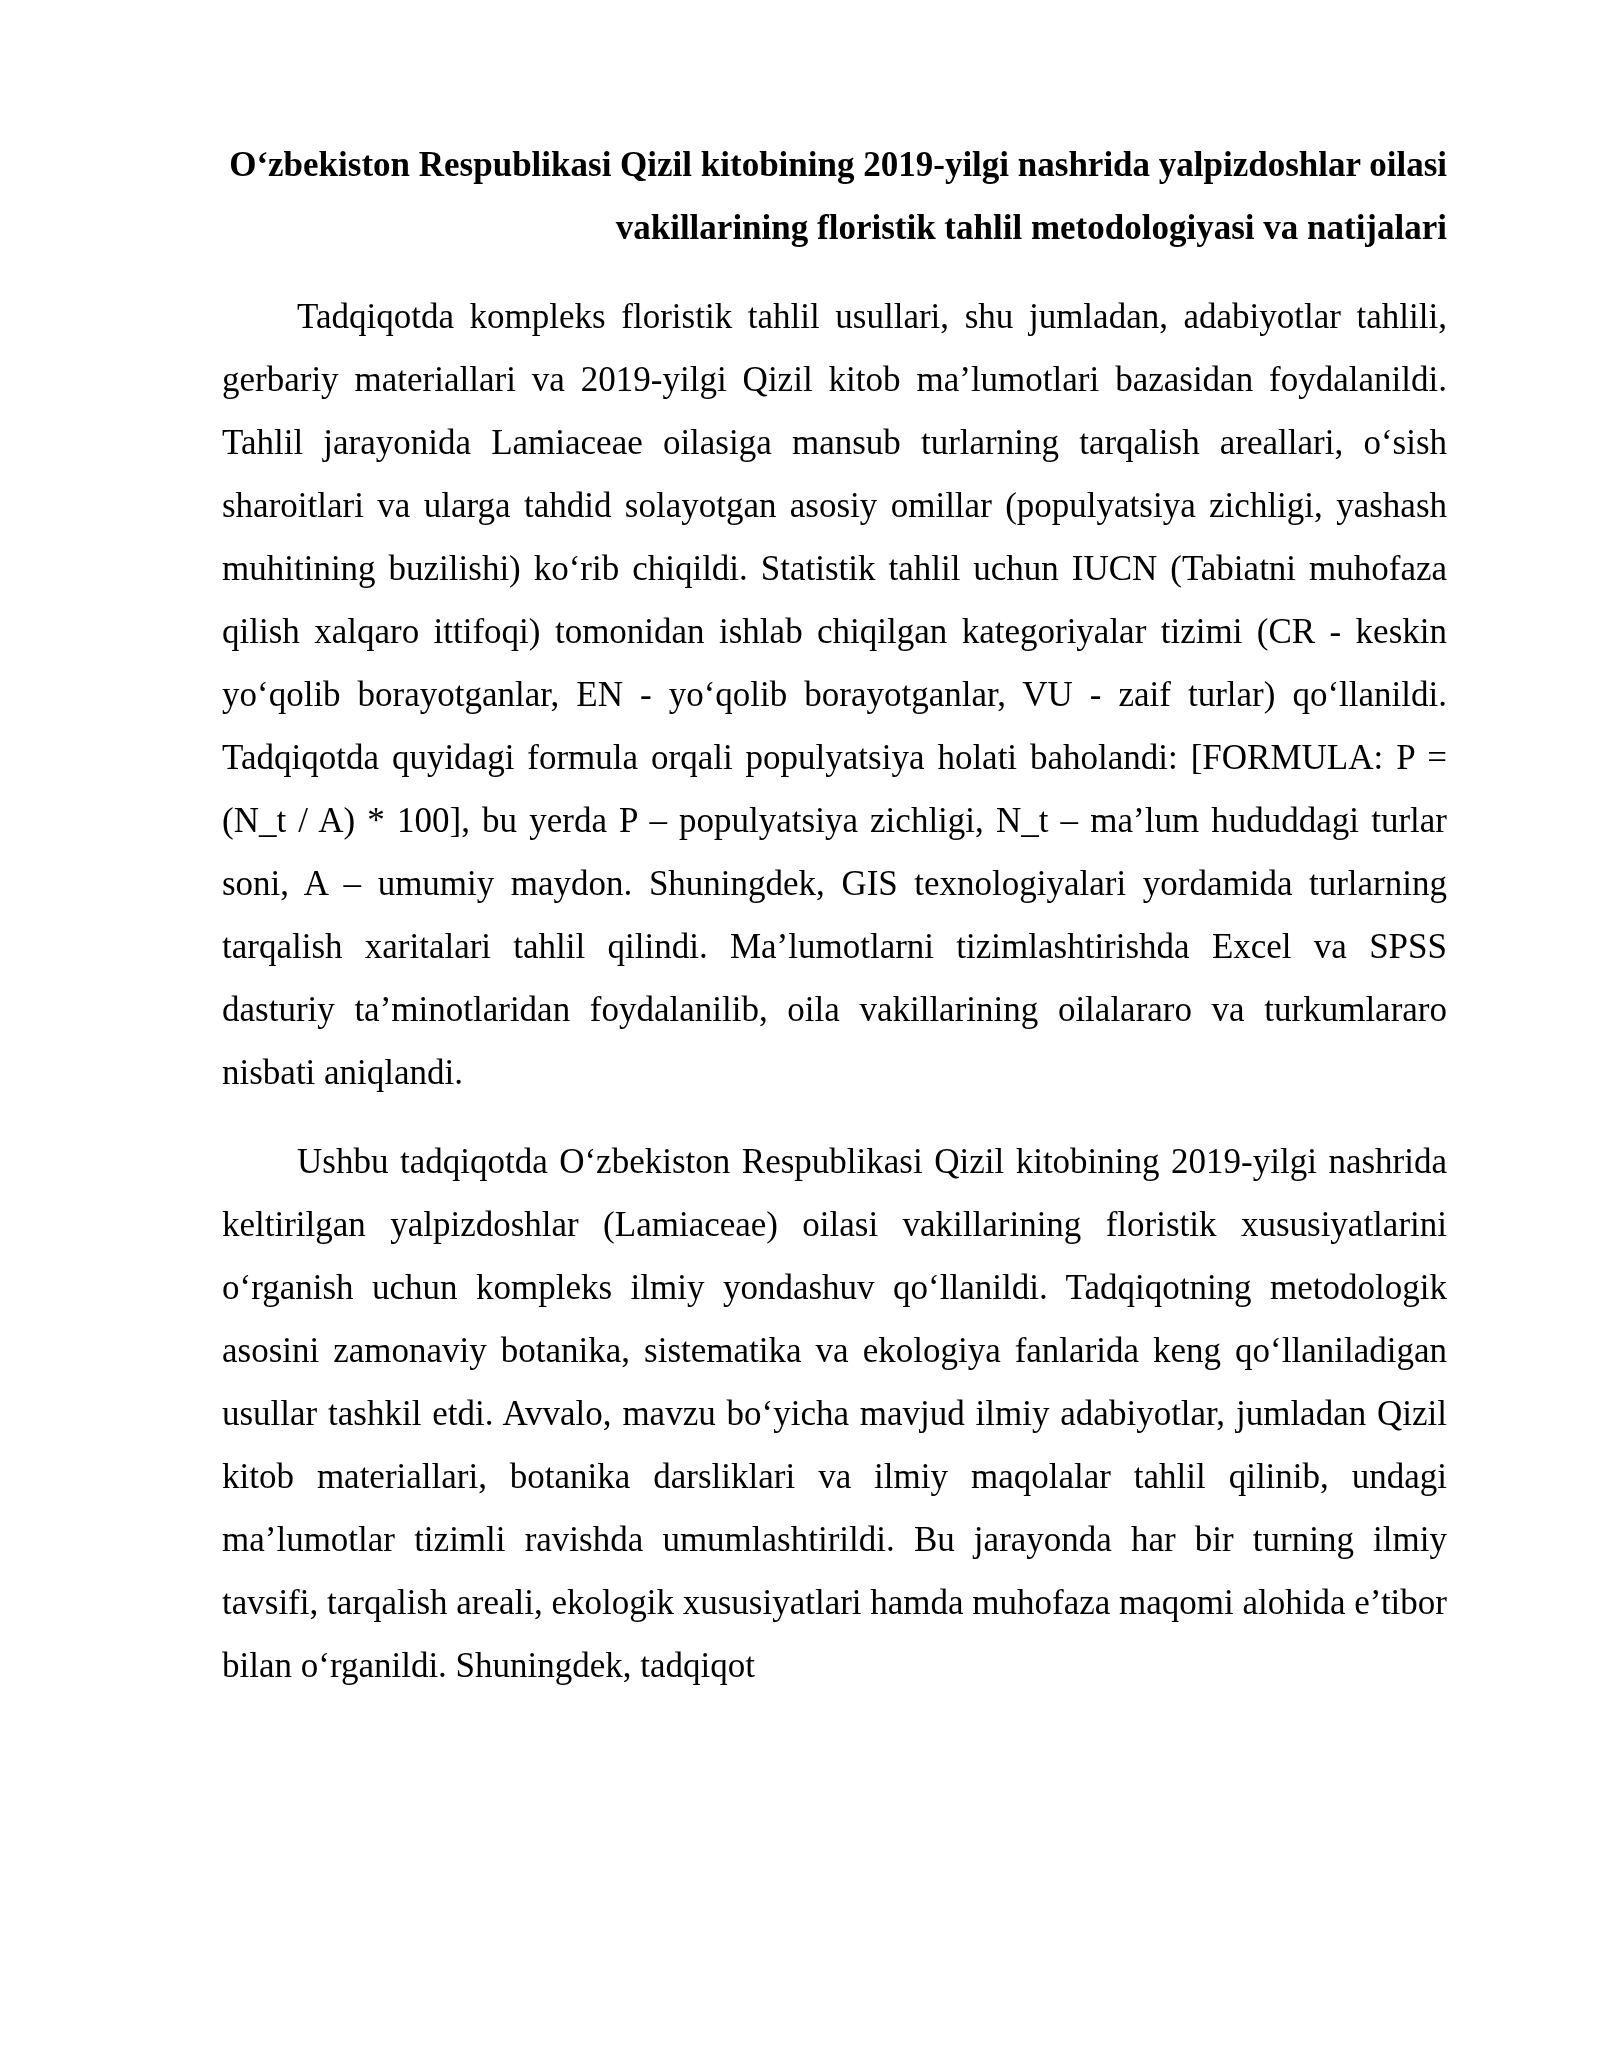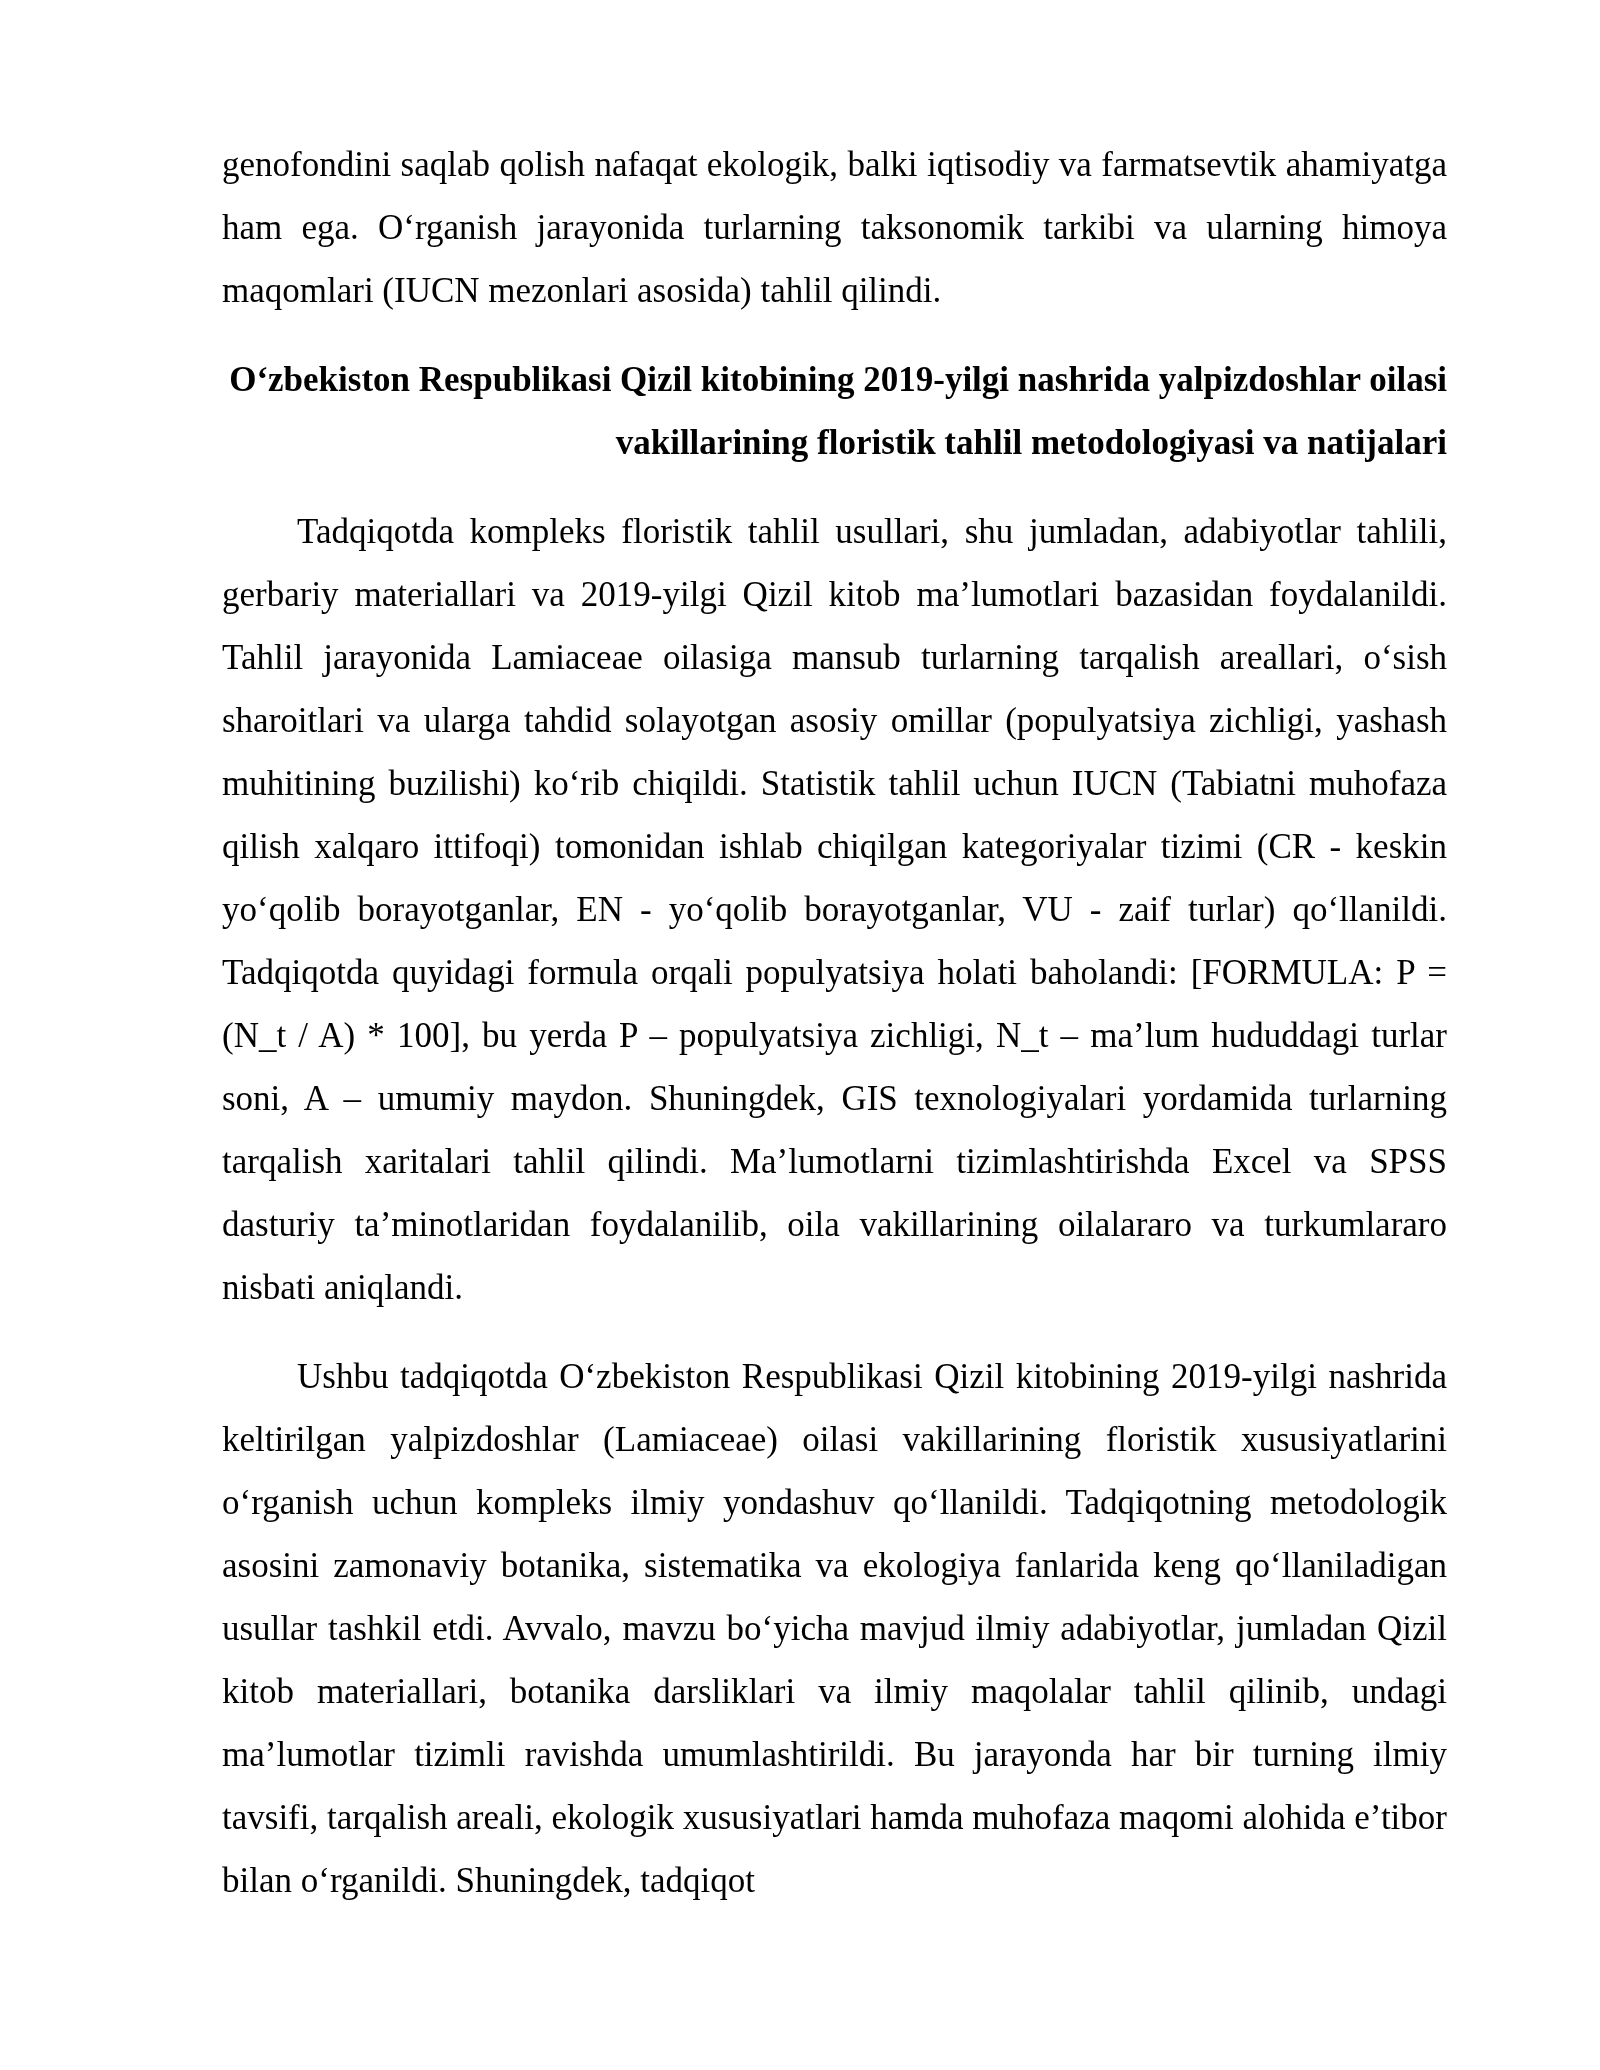--- a/index.html
+++ b/index.html
@@ -33,20 +33,19 @@
     font-size: 35px;
     line-height: 63px;
     font-weight: bold;
     text-align: right;
   }
 </style>
 </head>
 <body>
 
 <div class="page">
-  <p class="body-par">genofondini saqlab qolish nafaqat ekologik, balki iqtisodiy va farmatsevtik ahamiyatga ham ega. O‘rganish jarayonida turlarning taksonomik tarkibi va ularning himoya maqomlari (IUCN mezonlari asosida) tahlil qilindi.</p>
 
   <h2 class="heading">O‘zbekiston Respublikasi Qizil kitobining 2019-yilgi nashrida yalpizdoshlar oilasi vakillarining floristik tahlil metodologiyasi va natijalari</h2>
 
   <p class="body-par indent">Tadqiqotda kompleks floristik tahlil usullari, shu jumladan, adabiyotlar tahlili, gerbariy materiallari va 2019-yilgi Qizil kitob ma’lumotlari bazasidan foydalanildi. Tahlil jarayonida Lamiaceae oilasiga mansub turlarning tarqalish areallari, o‘sish sharoitlari va ularga tahdid solayotgan asosiy omillar (populyatsiya zichligi, yashash muhitining buzilishi) ko‘rib chiqildi. Statistik tahlil uchun IUCN (Tabiatni muhofaza qilish xalqaro ittifoqi) tomonidan ishlab chiqilgan kategoriyalar tizimi (CR - keskin yo‘qolib borayotganlar, EN - yo‘qolib borayotganlar, VU - zaif turlar) qo‘llanildi. Tadqiqotda quyidagi formula orqali populyatsiya holati baholandi: [FORMULA: P = (N_t / A) * 100], bu yerda P – populyatsiya zichligi, N_t – ma’lum hududdagi turlar soni, A – umumiy maydon. Shuningdek, GIS texnologiyalari yordamida turlarning tarqalish xaritalari tahlil qilindi. Ma’lumotlarni tizimlashtirishda Excel va SPSS dasturiy ta’minotlaridan foydalanilib, oila vakillarining oilalararo va turkumlararo nisbati aniqlandi.</p>
 
   <p class="body-par indent">Ushbu tadqiqotda O‘zbekiston Respublikasi Qizil kitobining 2019-yilgi nashrida keltirilgan yalpizdoshlar (Lamiaceae) oilasi vakillarining floristik xususiyatlarini o‘rganish uchun kompleks ilmiy yondashuv qo‘llanildi. Tadqiqotning metodologik asosini zamonaviy botanika, sistematika va ekologiya fanlarida keng qo‘llaniladigan usullar tashkil etdi. Avvalo, mavzu bo‘yicha mavjud ilmiy adabiyotlar, jumladan Qizil kitob materiallari, botanika darsliklari va ilmiy maqolalar tahlil qilinib, undagi ma’lumotlar tizimli ravishda umumlashtirildi. Bu jarayonda har bir turning ilmiy tavsifi, tarqalish areali, ekologik xususiyatlari hamda muhofaza maqomi alohida e’tibor bilan o‘rganildi. Shuningdek, tadqiqot</p>
 </div>
 
 </body></html>

